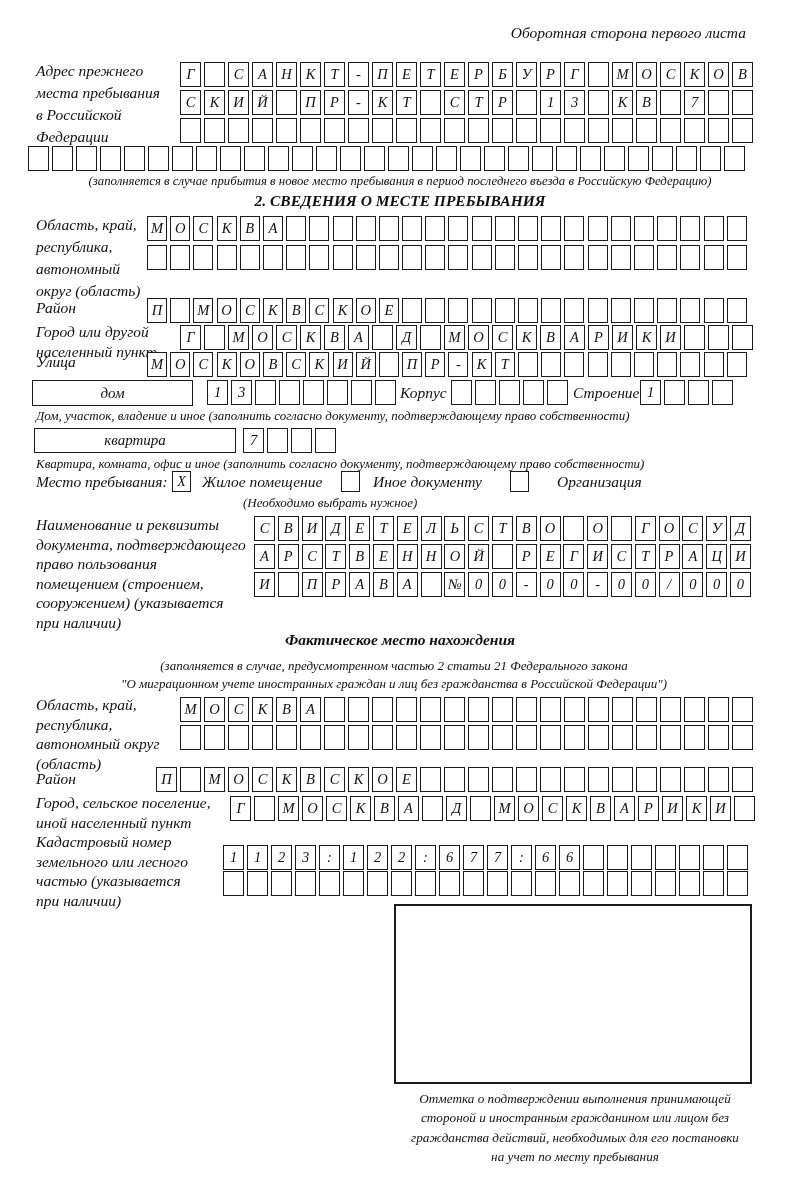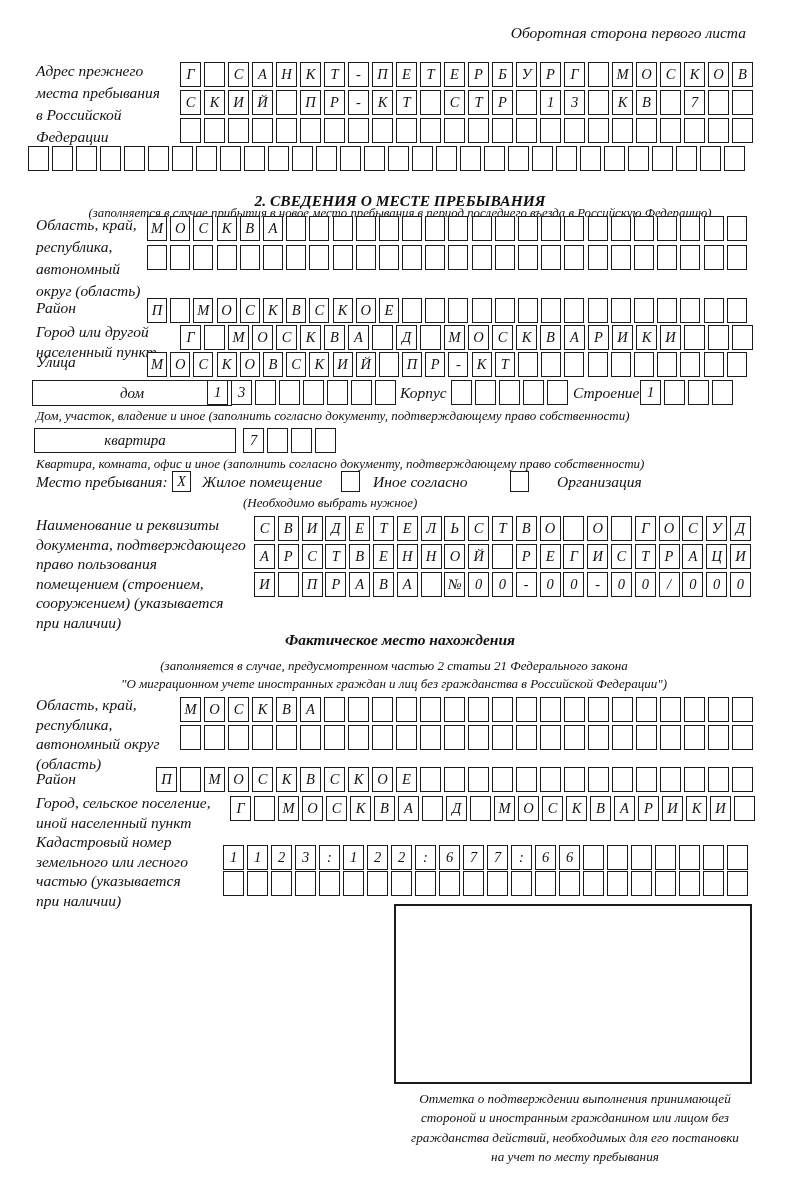--- a/index.html
+++ b/index.html
@@ -149,21 +149,21 @@
       <span class="cell"></span>
       <span class="cell"></span>
       <span class="cell"></span>
       <span class="cell"></span>
       <span class="cell"></span>
       <span class="cell"></span>
       <span class="cell"></span>
       <span class="cell"></span>
       <span class="cell"></span>
     </div>
-  <div class="note center" style="top:174px;font-size:12.8px;margin-top:32px;">(заполняется в случае прибытия в новое место пребывания в период последнего въезда в Российскую Федерацию)</div>
+  <div class="note center" style="top:174px;font-size:12.8px;">(заполняется в случае прибытия в новое место пребывания в период последнего въезда в Российскую Федерацию)</div>
 
   <div class="title center" style="top:192px;">2. СВЕДЕНИЯ О МЕСТЕ ПРЕБЫВАНИЯ</div>
 
   <div class="lbl" style="left:36px;top:214px;">
     <div>Область, край,</div>
     <div>республика,</div>
     <div>автономный</div>
     <div>округ (область)</div>
   </div>
   <div class="cellrow sm" style="left:147px;top:216px;">
@@ -307,21 +307,21 @@
       <span class="cell"></span>
       <span class="cell"></span>
       <span class="cell"></span>
       <span class="cell"></span>
       <span class="cell"></span>
       <span class="cell"></span>
       <span class="cell"></span>
       <span class="cell"></span>
     </div>
 
-  <div class="labelbox" style="left:32px;top:380px;width:200px;height:26px;">дом</div>
+  <div class="labelbox" style="left:32px;top:380px;width:161px;height:26px;">дом</div>
   <div class="cellrow" style="left:207px;top:380px;">
       <span class="cell">1</span>
       <span class="cell">3</span>
       <span class="cell"></span>
       <span class="cell"></span>
       <span class="cell"></span>
       <span class="cell"></span>
       <span class="cell"></span>
       <span class="cell"></span>
     </div>
@@ -348,21 +348,21 @@
       <span class="cell"></span>
       <span class="cell"></span>
       <span class="cell"></span>
     </div>
   <div class="note" style="left:36px;top:456px;">Квартира, комната, офис и иное (заполнить согласно документу, подтверждающему право собственности)</div>
 
   <div class="lbl" style="left:36px;top:471px;">Место пребывания:</div>
   <span class="chk" style="left:172px;top:471px;">X</span>
   <div class="lbl" style="left:202px;top:471px;">Жилое помещение</div>
   <span class="chk" style="left:341px;top:471px;"></span>
-  <div class="lbl" style="left:373px;top:471px;">Иное согласно</div>
+  <div class="lbl" style="left:373px;top:471px;">Иное документу</div>
   <span class="chk" style="left:510px;top:471px;"></span>
   <div class="lbl" style="left:557px;top:471px;">Организация</div>
   <div class="note" style="left:243px;top:495px;">(Необходимо выбрать нужное)</div>
 
   <div class="lbl tight" style="left:36px;top:515px;">
     <div>Наименование и реквизиты</div>
     <div>документа, подтверждающего</div>
     <div>право пользования</div>
     <div>помещением (строением,</div>
     <div>сооружением) (указывается</div>

